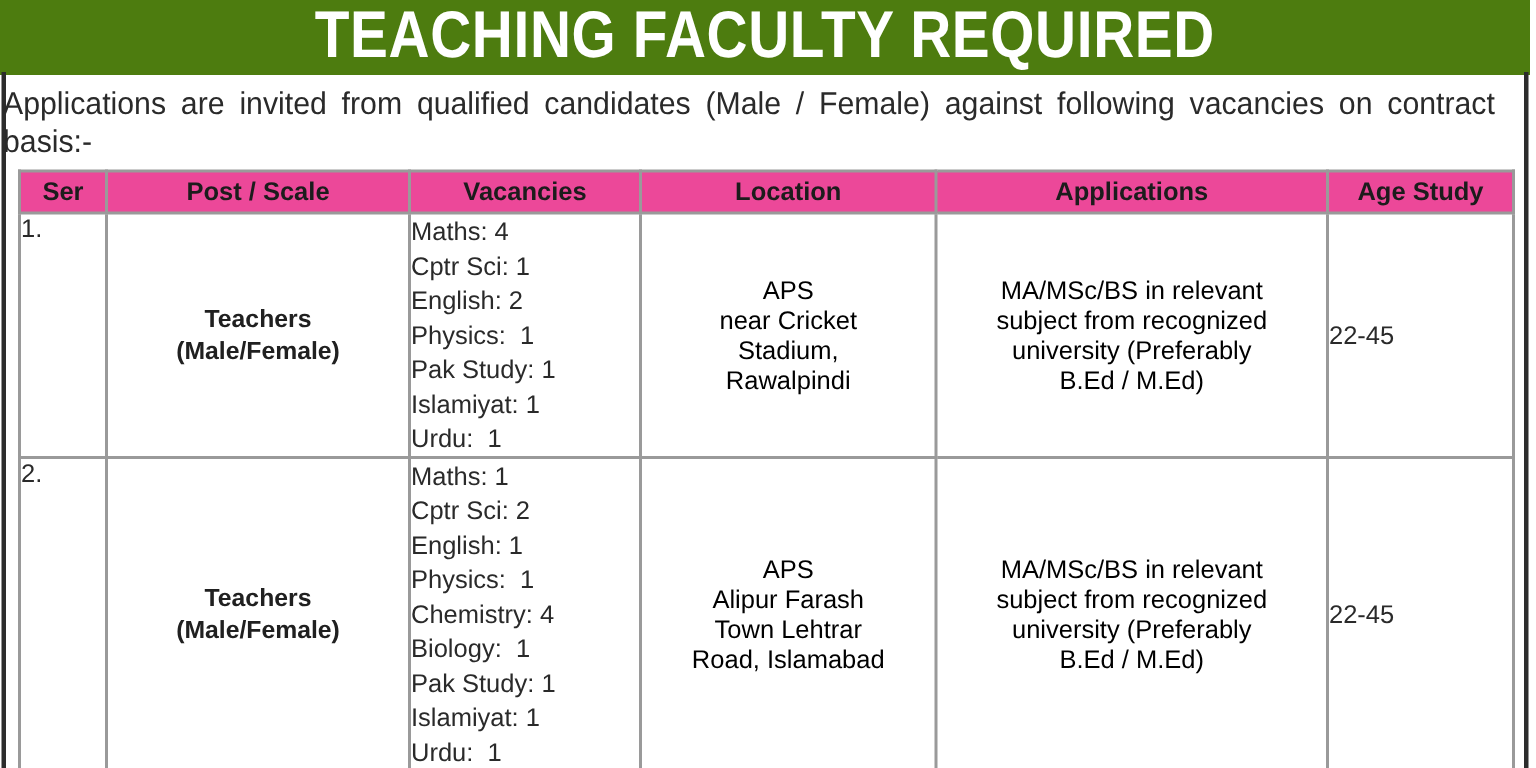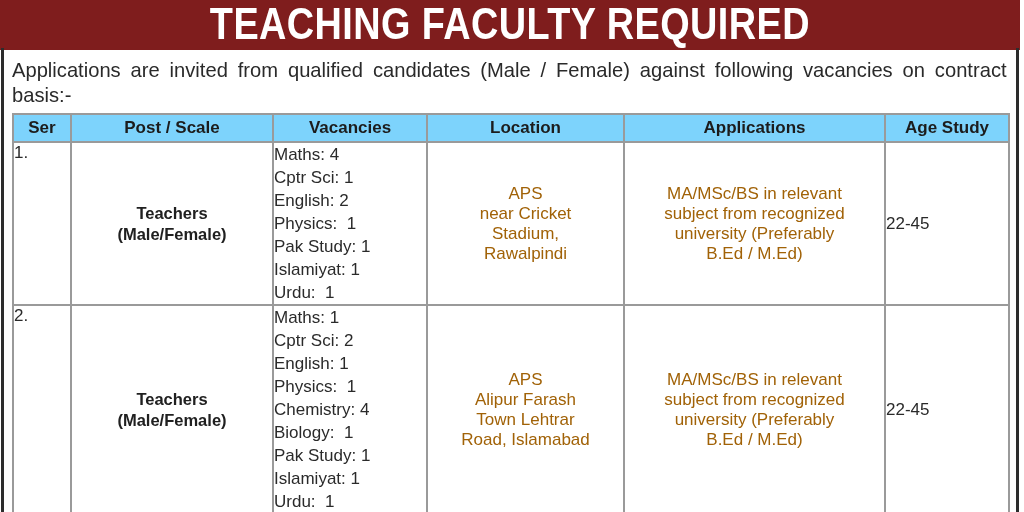--- a/index.html
+++ b/index.html
@@ -38,39 +38,39 @@
       width: 3px;
       height: 464px;
       background: #2c2c2c;
     }
     .title-bar {
       position: absolute;
       left: 0;
       top: 0;
       width: 1020px;
       height: 50px;
-      background: #7f1d1d;
+      background: #4d7c0f;
       display: flex;
       align-items: center;
       justify-content: center;
     }
     .title-text {
       color: #ffffff;
       font-family: "Liberation Sans", sans-serif;
       font-weight: bold;
       font-size: 44px;
       letter-spacing: 0.5px;
       transform: scaleX(0.86);
       white-space: nowrap;
       line-height: 50px;
       margin-top: -2px;
     }
     .intro {
       position: absolute;
-      left: 12px;
+      left: 2px;
       top: 57px;
       width: 996px;
       font-size: 21px;
       line-height: 25px;
       color: #2a2a2a;
       text-align: justify;
       text-align-last: left;
     }
     .intro-inner {
       transform: scaleX(0.96);
@@ -85,21 +85,21 @@
       border-collapse: collapse;
       table-layout: fixed;
       font-family: "Liberation Sans", sans-serif;
     }
     table.vacancies th,
     table.vacancies td {
       border: 2px solid #9a9a9a;
       padding: 0;
     }
     table.vacancies th {
-      background: #7dd3fc;
+      background: #ec4899;
       height: 26px;
       font-size: 17px;
       font-weight: bold;
       color: #1c1c1c;
       text-align: center;
       vertical-align: middle;
     }
     th.col-ser { text-align: center; }
     th.col-post { text-align: left; padding-left: 8px; }
     .col-ser-w { width: 58px; }
@@ -129,21 +129,21 @@
       padding-left: 5px;
       font-size: 17px;
       line-height: 23px;
       color: #2a2a2a;
     }
     td.loc, td.qual {
       vertical-align: middle;
       text-align: center;
       font-size: 17px;
       line-height: 20px;
-      color: #a16207;
+      color: #000000;
       border-radius: 32px;
     }
     td.age {
       vertical-align: middle;
       text-align: left;
       font-size: 17px;
       color: #2a2a2a;
     }
     tr.row-1 td { height: 158px; }
     tr.row-2 td { height: 202px; }

